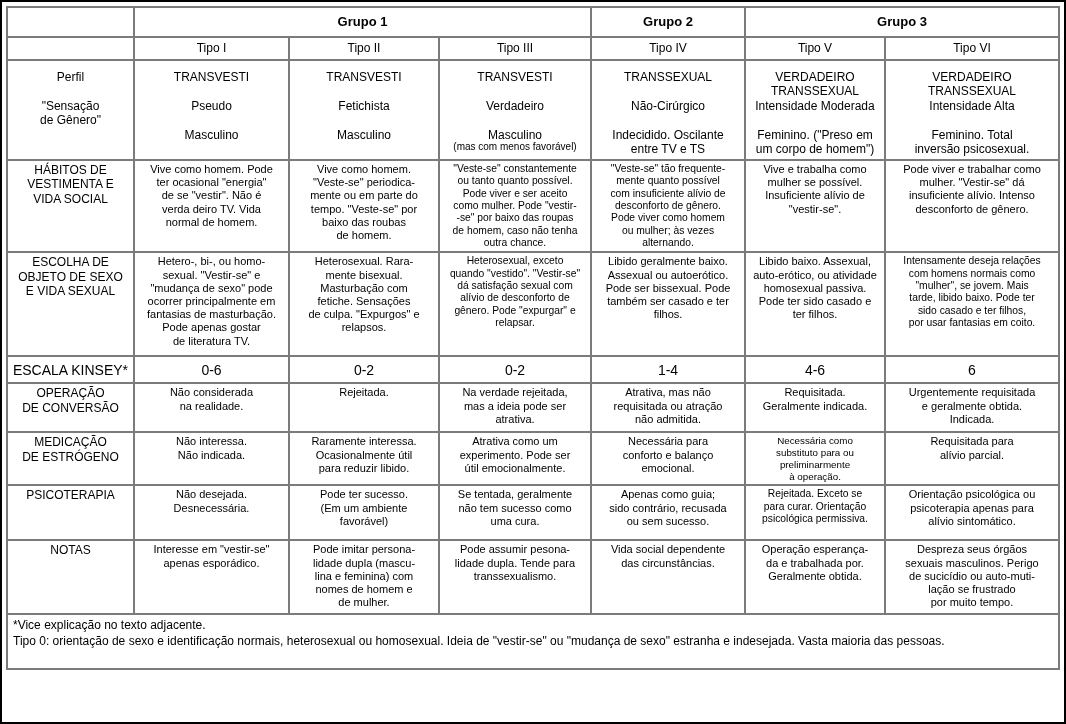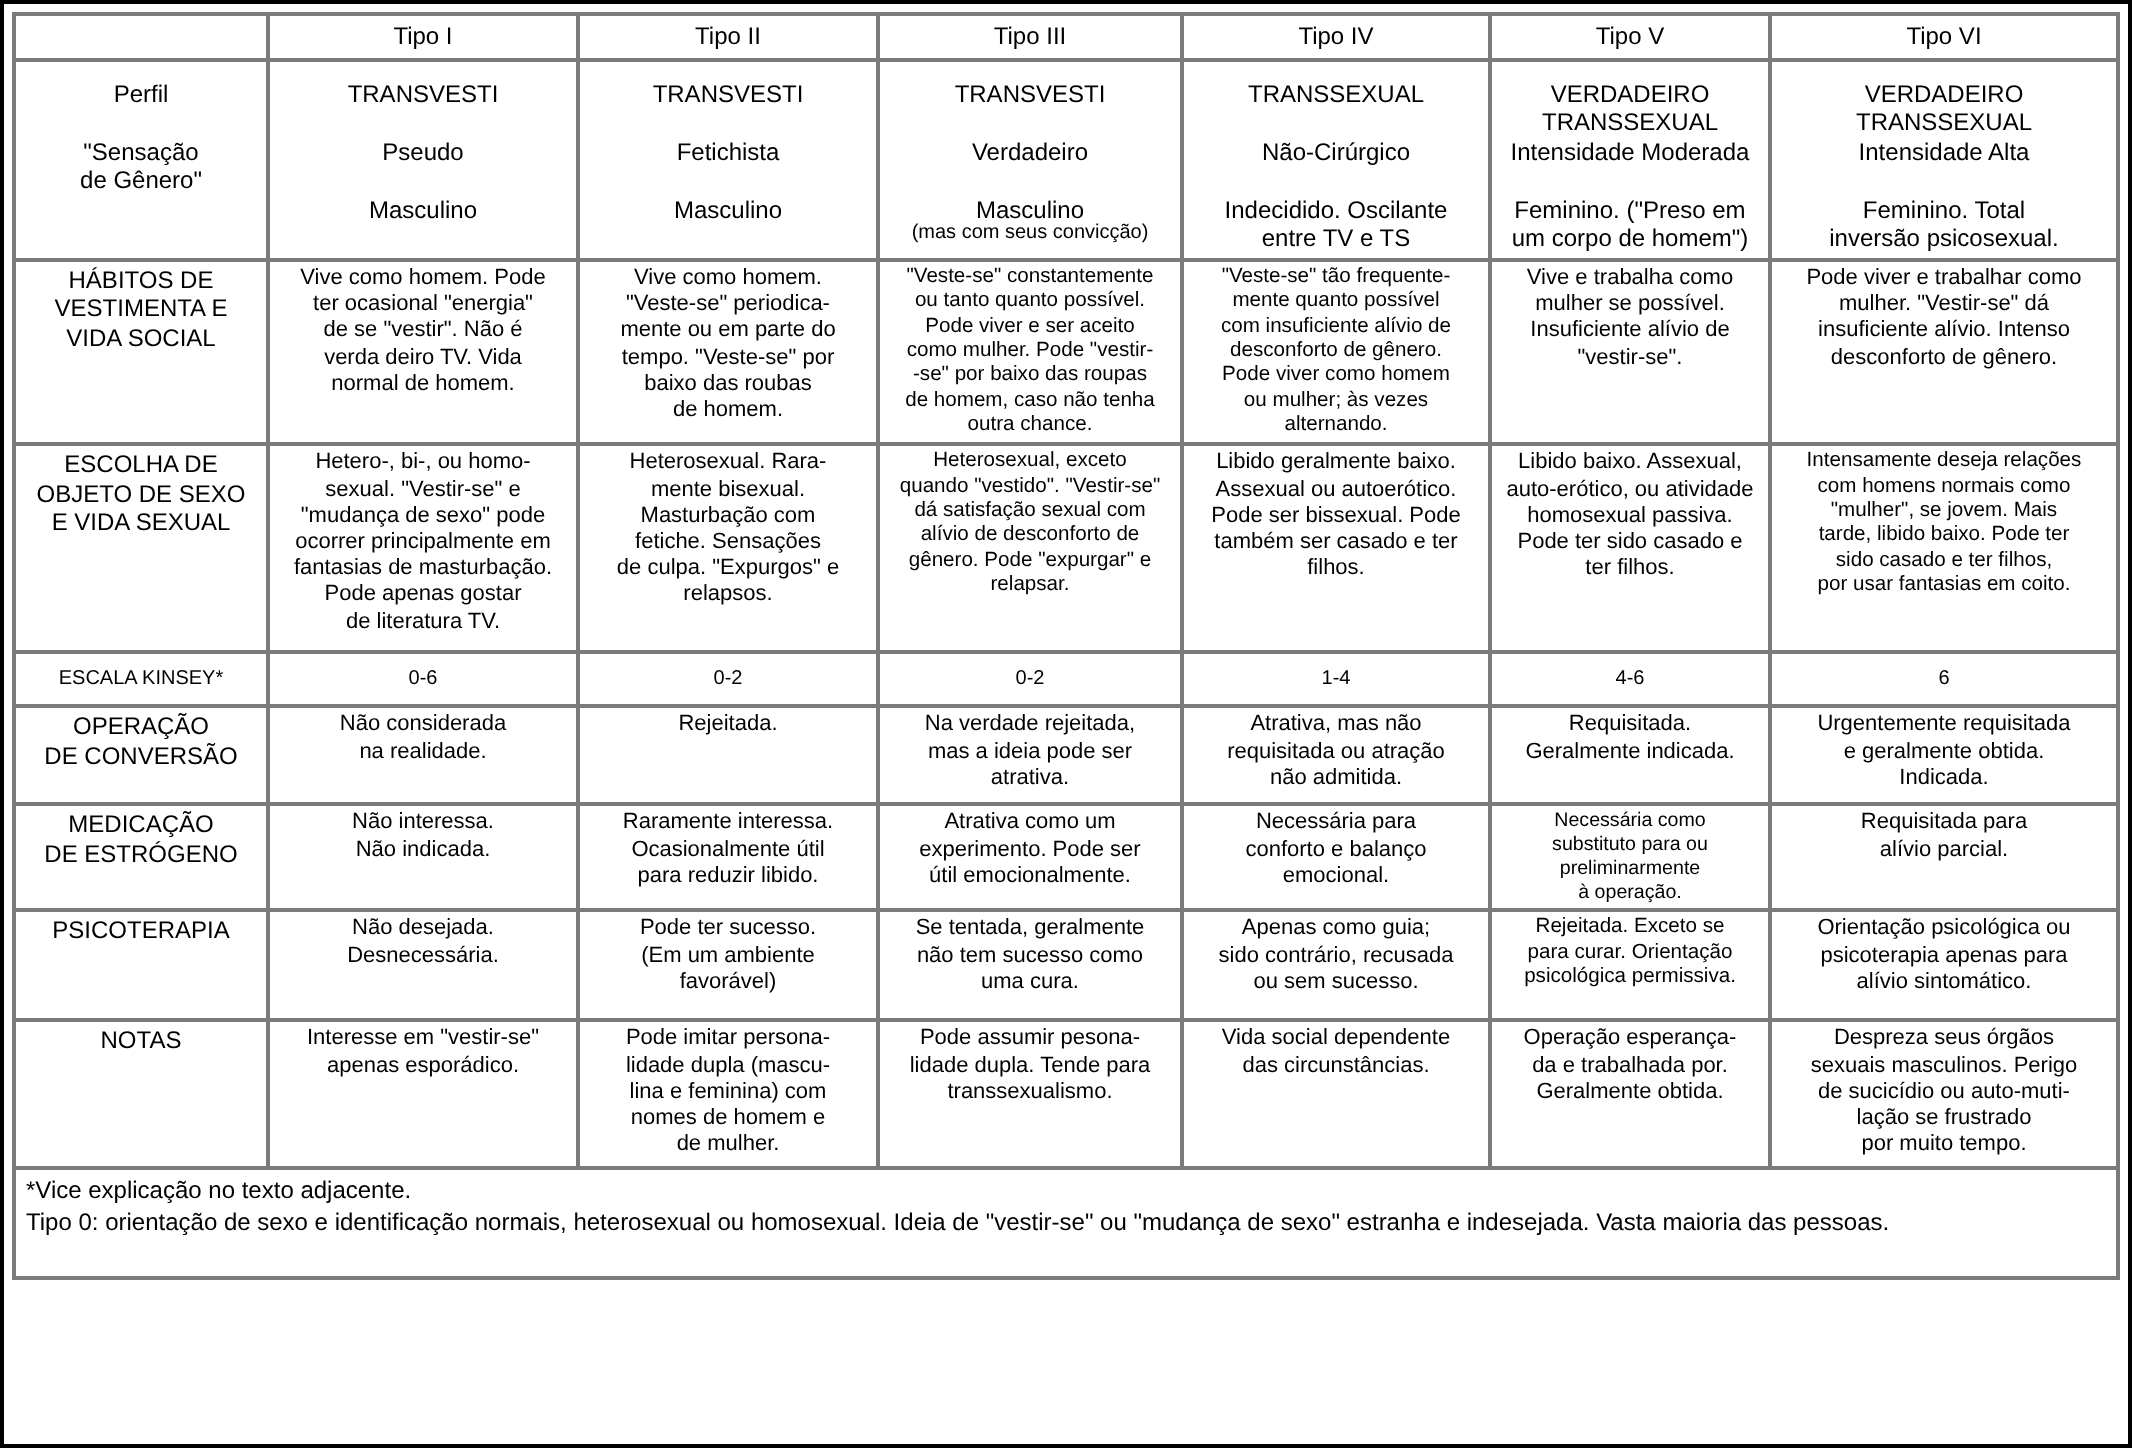--- a/index.html
+++ b/index.html
@@ -11,21 +11,21 @@
   .bl{border-left:2px solid #000;}
   .title-cell{height:40px;vertical-align:middle;border-bottom:2px solid #7b7b7b;}
   .t1,.t2{font-weight:bold;font-style:italic;font-size:13.5px;line-height:1.35;}
   .r-groups td{height:30px;vertical-align:middle;font-weight:bold;font-size:13px;}
   .r-types td{height:23px;vertical-align:middle;font-size:12px;}
   .lab{font-size:12px;}
   .r-profile td{height:100px;padding-top:9px;font-size:12px;}
   .r-profile .note{font-size:10px;margin-top:-1px;}
   .r-habitos td{height:88px;}
   .r-escolha td{height:104px;margin-top:37px;}
-  .r-kinsey td{height:27px;vertical-align:middle;font-size:10px;}
+  .r-kinsey td{height:27px;vertical-align:middle;font-size:14px;}
   .r-oper td{height:49px;margin-top:20px;}
   .r-medic td{height:52px;}
   .r-psico td{height:55px;margin-left:34px;}
   .r-notas td{height:74px;}
   .fs10{font-size:10.3px;}
   .sm{font-size:9.8px;}
   .foot{height:55px;text-align:left;vertical-align:top;font-size:12px;line-height:1.3;padding:3px 5px;}
 </style>
 </head>
 <body>
@@ -37,20 +37,26 @@
         <col style="width:155px">
         <col style="width:150px">
         <col style="width:152px">
       <col style="width:154px">
         <col style="width:140px">
         <col style="width:174px">
     </colgroup>
 
     <tbody>
 
+    <tr class="r-groups">
+      <td class="lab"></td>
+      <td colspan="3" class="bl">Grupo 1</td>
+      <td class="bl">Grupo 2</td>
+      <td colspan="2" class="bl">Grupo 3</td>
+    </tr>
 
     <tr class="r-types">
       <td class="lab"></td>
       <td class="bl">Tipo I</td>
       <td>Tipo II</td>
       <td>Tipo III</td>
       <td class="bl">Tipo IV</td>
       <td class="bl">Tipo V</td>
       <td>Tipo VI</td>
     </tr>
@@ -69,21 +75,21 @@
 
 Fetichista
 
 Masculino</td>
       <td>
         <div class="pre">TRANSVESTI
 
 Verdadeiro
 
 Masculino</div>
-        <div class="note">(mas com seus convicção)</div>
+        <div class="note">(mas com menos favorável)</div>
       </td>
       <td class="pre bl">TRANSSEXUAL
 
 Não-Cirúrgico
 
 Indecidido. Oscilante
 entre TV e TS</td>
       <td class="pre bl">VERDADEIRO
 TRANSSEXUAL
 Intensidade Moderada

